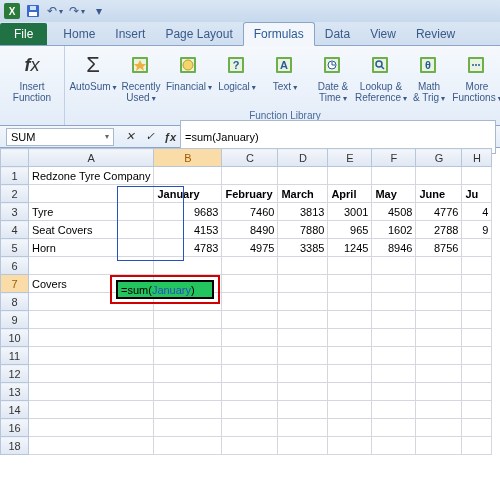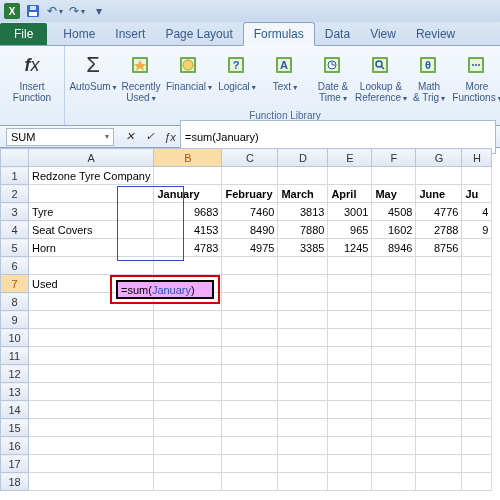--- a/index.html
+++ b/index.html
@@ -22,37 +22,37 @@
 .rbtn.big { width:52px; }
 .rbtn .ic { width:30px; height:30px; display:flex; align-items:center; justify-content:center; margin-bottom:1px; }
 .rbtn .txt { font-size:10px; color:#3a5a8a; text-align:center; line-height:11px; }
 .dd { font-size:8px; margin-left:2px; color:#3a5a8a; }
 
 .fbar { height:22px; background:linear-gradient(#f3f7fc,#e3ecf8); border-bottom:1px solid #8ba5c6; display:flex; align-items:center; }
 .namebox { width:108px; height:18px; margin:0 6px; background:#fff; border:1px solid #a8b8cf; display:flex; align-items:center; padding:0 4px; font-size:11px; }
 .namebox .dd2 { margin-left:auto; font-size:8px; color:#666; }
 .fbar-btns { display:flex; gap:0; }
 .fbar-btn { width:20px; height:18px; display:flex; align-items:center; justify-content:center; font-size:11px; color:#333; font-style:italic; }
-.fbar-btn.fx { font-style:italic; font-weight:normal; }
+.fbar-btn.fx { font-style:italic; font-weight:bold; }
 .fxinput { flex:1; height:18px; background:#fff; border:1px solid #a8b8cf; margin-right:4px; display:flex; align-items:center; padding:16px 4px; font-size:11px; }
 
 .grid-wrap { position:relative; }
 table.sheet { border-collapse:collapse; table-layout:fixed; }
 .sheet th.corner { width:28px; height:18px; background:linear-gradient(#f3f6fb,#dfe7f3); border:1px solid #b8c6da; }
 .sheet th.colh { height:18px; background:linear-gradient(#f3f6fb,#dfe7f3); border:1px solid #b8c6da; font-weight:normal; font-size:11px; color:#333; }
 .sheet th.colh.sel { background:#f9dca8; color:#a05a00; }
 .sheet th.rowh { width:28px; background:linear-gradient(#f3f6fb,#dfe7f3); border:1px solid #b8c6da; font-weight:normal; font-size:11px; color:#333; text-align:center; }
 .sheet th.rowh.sel { background:#f9dca8; color:#a05a00; }
 .sheet td { border:1px solid #d4d8de; height:18px; padding:0 3px; font-size:11px; color:#000; background:#fff; overflow:hidden; white-space:nowrap; }
 .sheet td.r { text-align:right; }
 .sheet td.b { font-weight:bold; }
 
 .overlay { position:absolute; pointer-events:none; }
 .blue-range { border:1px solid #2a4fbf; }
-.active-cell { border:2px solid #000; background:#f0abfc; padding:0 3px; font-size:11px; display:flex; align-items:center; pointer-events:auto; }
+.active-cell { border:2px solid #000; background:#22c55e; padding:0 3px; font-size:11px; display:flex; align-items:center; pointer-events:auto; }
 .active-cell .paren { color:#000; }
 .active-cell .rangename { color:#2a4fbf; }
 .red-box { border:2px solid #d00000; }
 
 svg { display:block; }
 </style>
 </head>
 <body>
 
 <div class="titlebar">
@@ -286,21 +286,21 @@
           <td class=" "></td>
           <td class=" "></td>
           <td class=" "></td>
           <td class=" "></td>
           <td class=" "></td>
           <td class=" "></td>
           <td class=" "></td>
         </tr>
         <tr>
           <th class="rowh sel">7</th>
-          <td class=" ">Used</td>
+          <td class=" ">Covers</td>
           <td class=" "></td>
           <td class=" "></td>
           <td class=" "></td>
           <td class=" "></td>
           <td class=" "></td>
           <td class=" "></td>
           <td class=" "></td>
         </tr>
         <tr>
           <th class="rowh">8</th>
@@ -373,43 +373,21 @@
           <td class=" "></td>
           <td class=" "></td>
           <td class=" "></td>
           <td class=" "></td>
           <td class=" "></td>
           <td class=" "></td>
           <td class=" "></td>
           <td class=" "></td>
         </tr>
         <tr>
-          <th class="rowh">15</th>
-          <td class=" "></td>
-          <td class=" "></td>
-          <td class=" "></td>
-          <td class=" "></td>
-          <td class=" "></td>
-          <td class=" "></td>
-          <td class=" "></td>
-          <td class=" "></td>
-        </tr>
-        <tr>
           <th class="rowh">16</th>
-          <td class=" "></td>
-          <td class=" "></td>
-          <td class=" "></td>
-          <td class=" "></td>
-          <td class=" "></td>
-          <td class=" "></td>
-          <td class=" "></td>
-          <td class=" "></td>
-        </tr>
-        <tr>
-          <th class="rowh">17</th>
           <td class=" "></td>
           <td class=" "></td>
           <td class=" "></td>
           <td class=" "></td>
           <td class=" "></td>
           <td class=" "></td>
           <td class=" "></td>
           <td class=" "></td>
         </tr>
         <tr>

